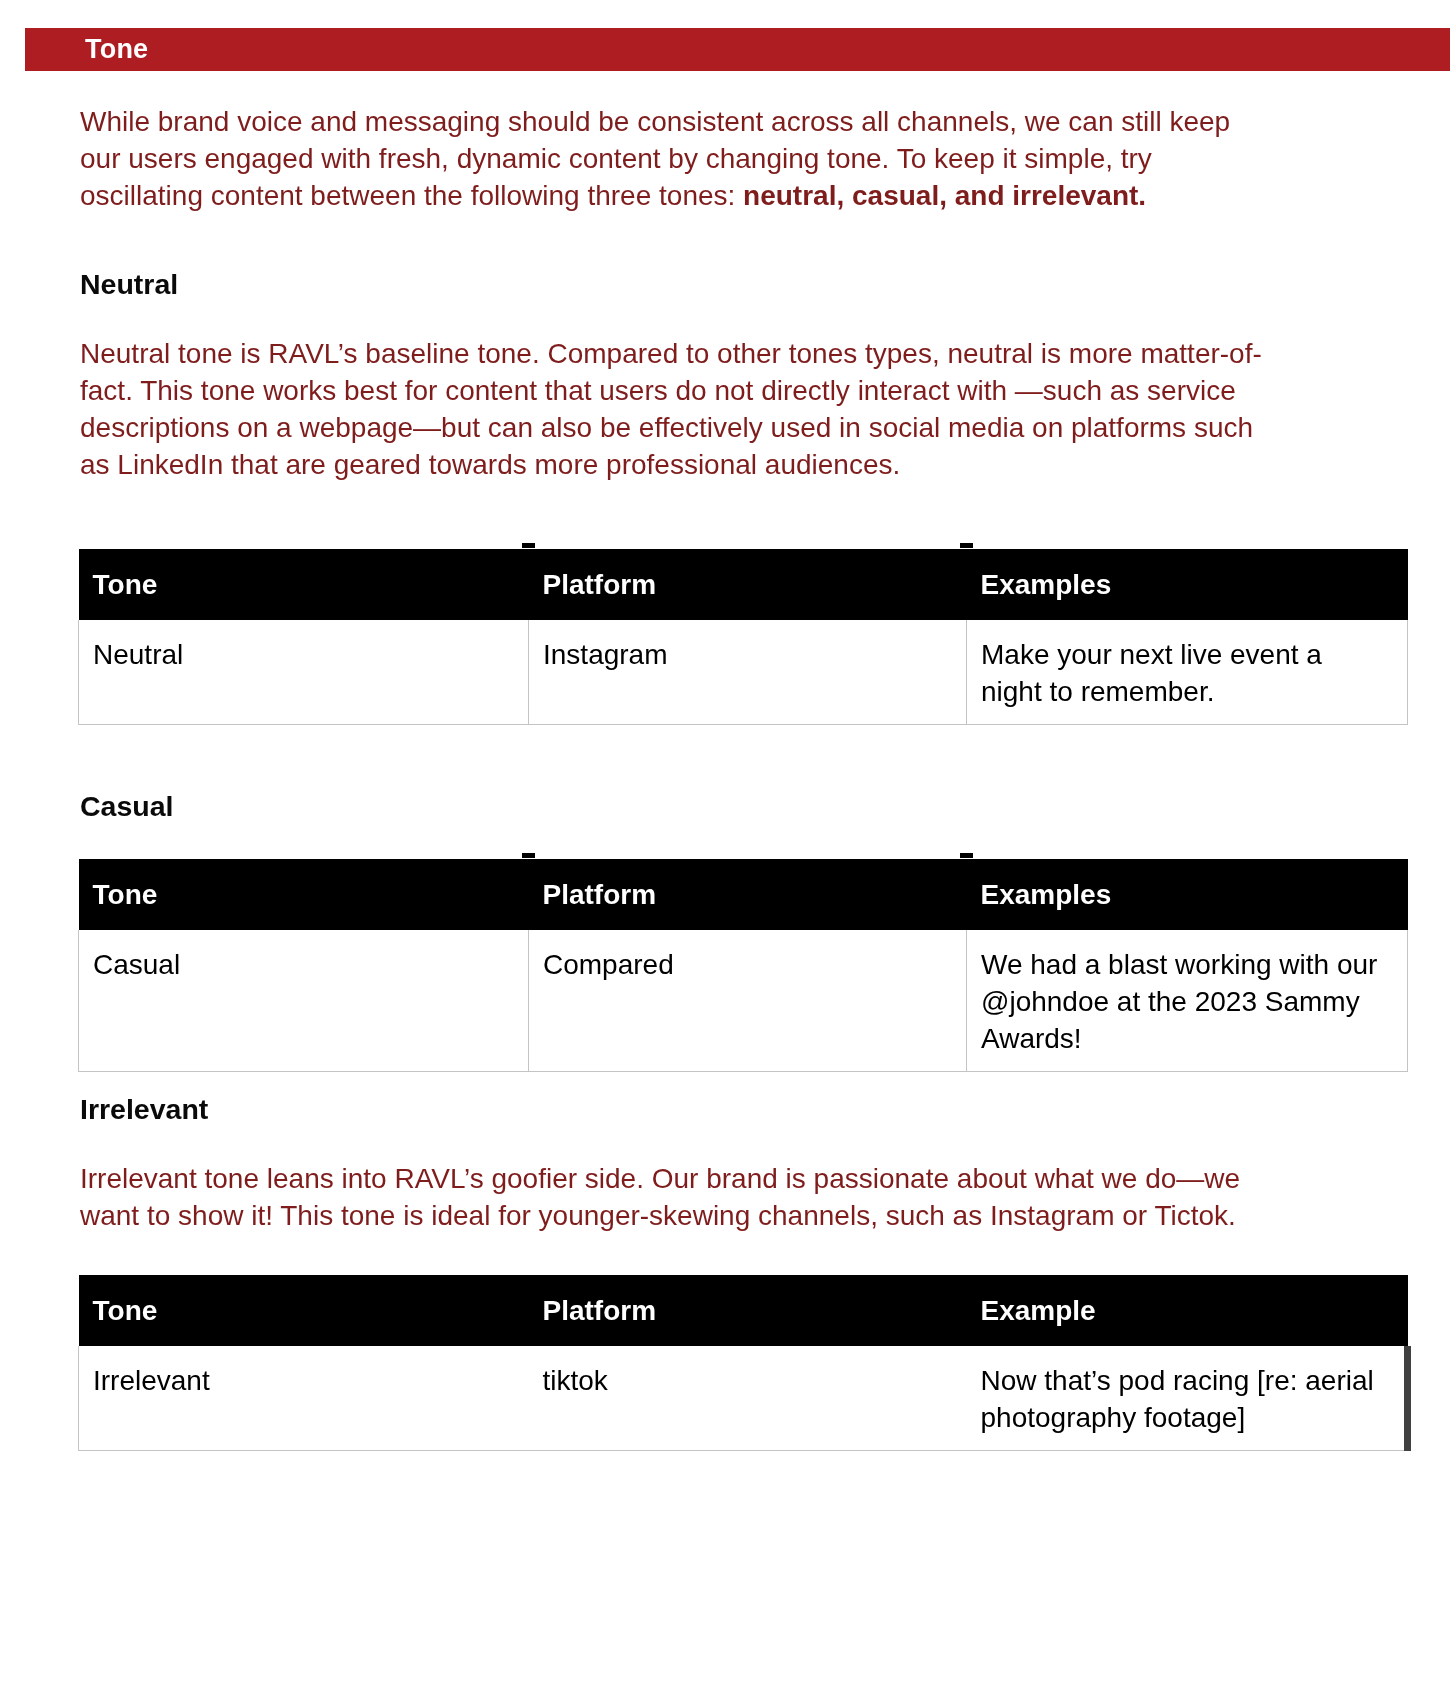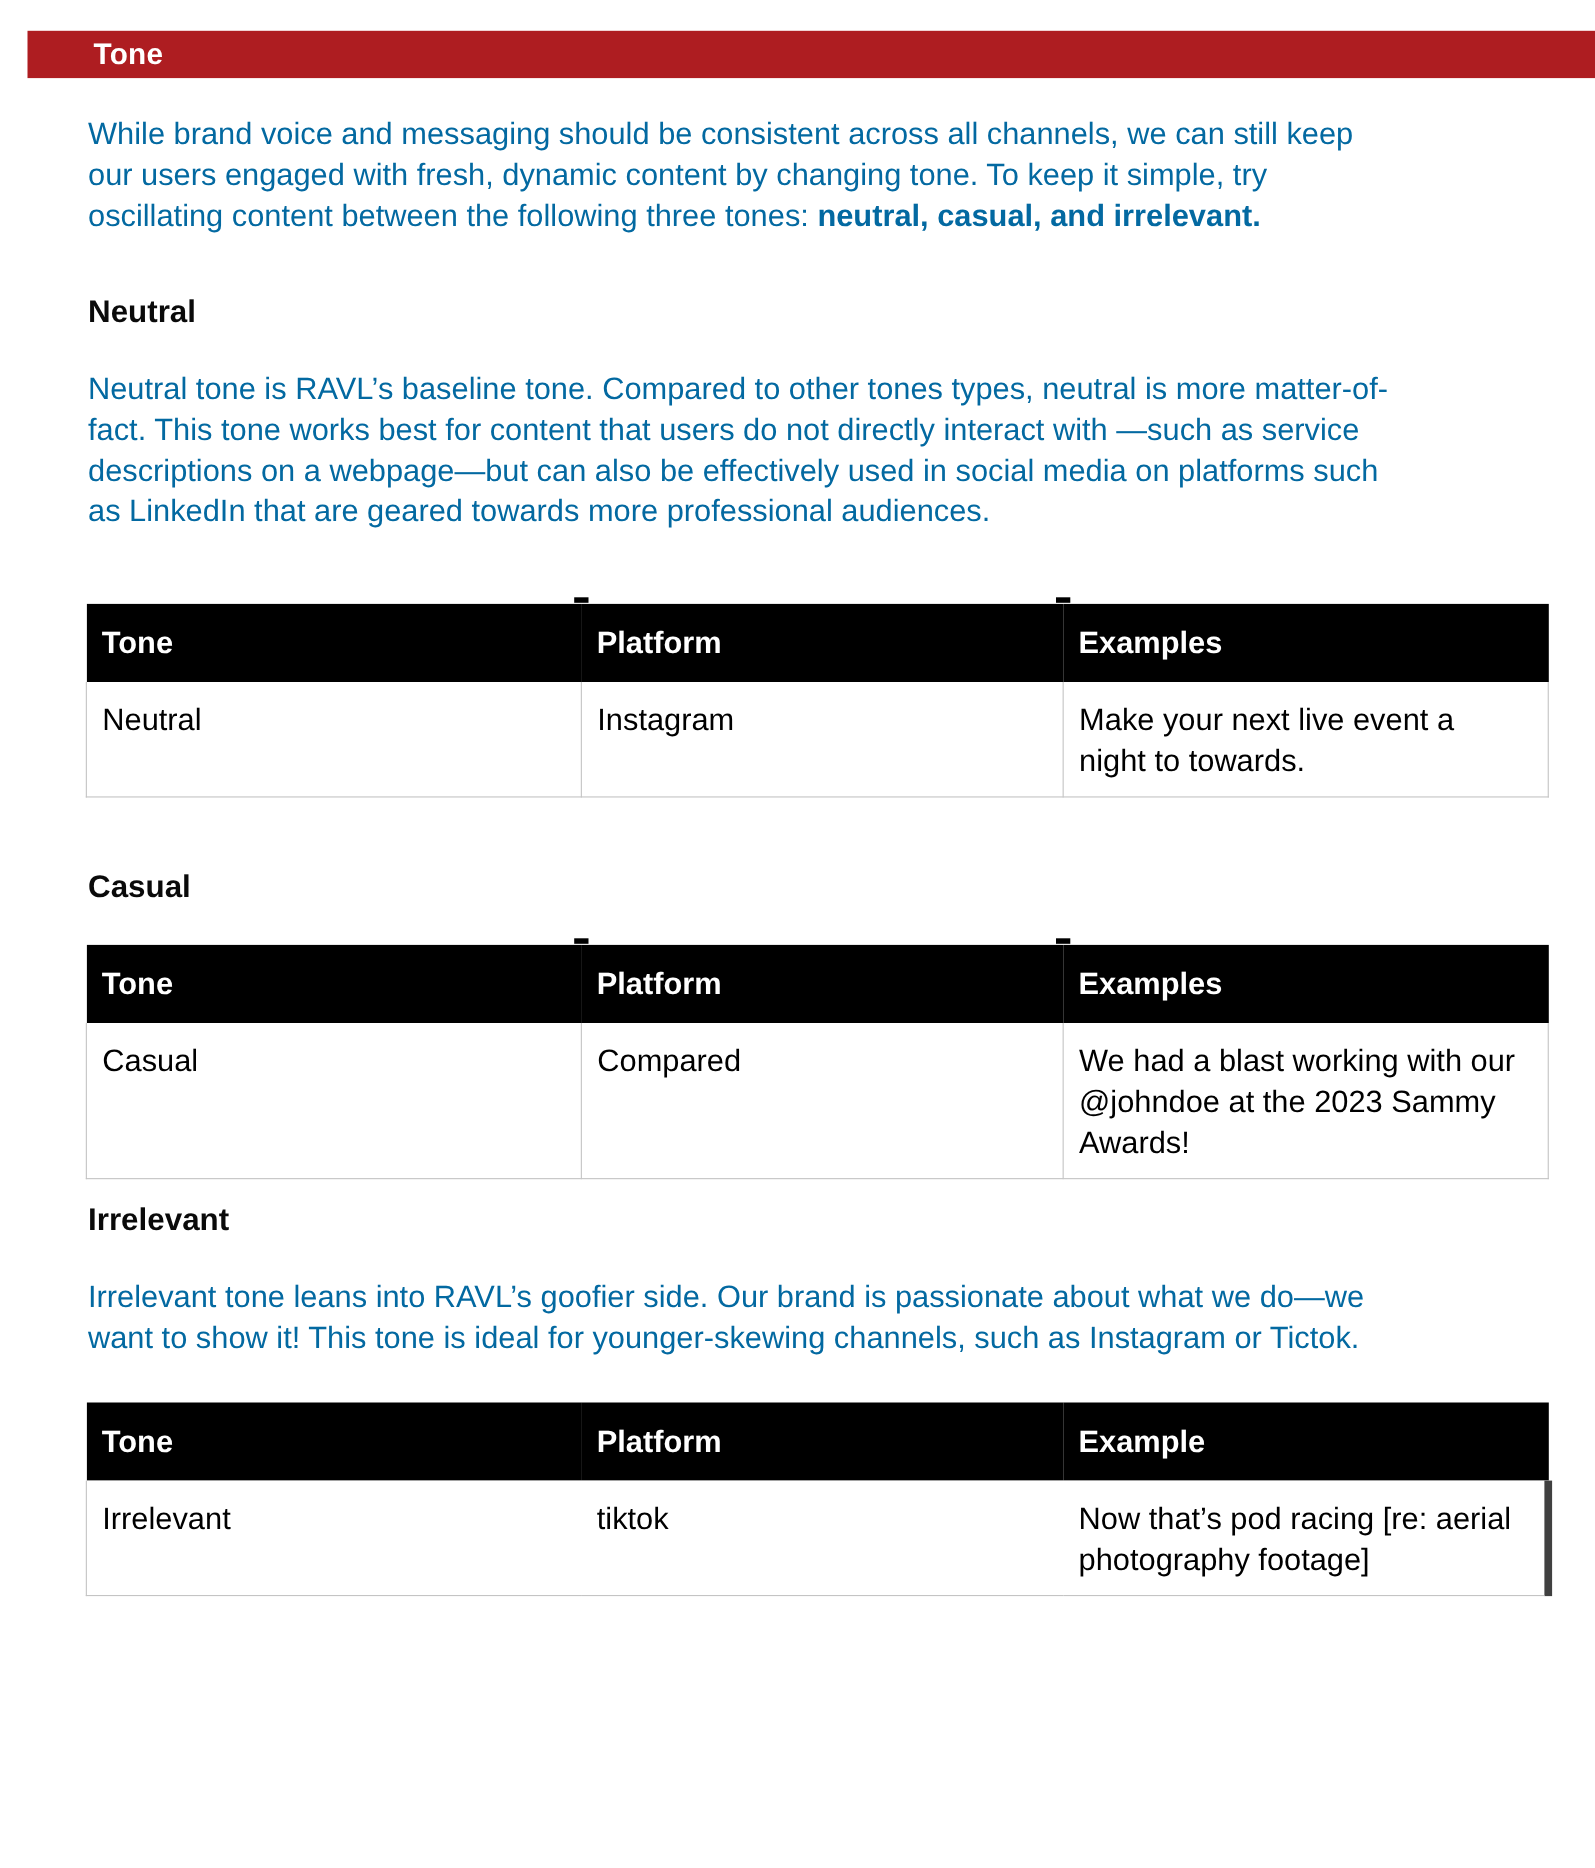--- a/index.html
+++ b/index.html
@@ -14,21 +14,21 @@
     margin-top:28px; margin-left:25px; height:43px;
     background:#AE1D21;
     display:flex; align-items:center;
   }
   .banner .banner-title {
     color:#ffffff; font-weight:bold; font-size:27px;
     padding-left:60px; letter-spacing:0.2px;
   }
   .content { padding-left:80px; }
   .content p {
-    font-size:28px; line-height:37px; width:1198px; color:#0369a1;margin-top:32px;
+    font-size:28px; line-height:37px; width:1198px; color:#7f1d1d;margin-top:32px;
   }
   .content h2 {
     font-size:28.5px; line-height:37px; font-weight:bold; color:#0a0a0a;
   }
   .p-intro      { margin-top:33px; }
   .h-neutral    { margin-top:52px; }
   .p-neutral    { margin-top:26px; }
   .tb-neutral   { margin-top:66px; }
   .h-casual     { margin-top:63px; }
   .p-casual     { margin-top:36px; }
@@ -87,21 +87,21 @@
         <tr>
           <th>Tone</th>
           <th>Platform</th>
           <th>Examples</th>
         </tr>
       </thead>
       <tbody>
         <tr class="row-tall-2">
           <td>Neutral</td>
           <td>Instagram</td>
-          <td>Make your next live event a night to towards.</td>
+          <td>Make your next live event a night to remember.</td>
         </tr>
       </tbody>
     </table>
   </div>
 
   <h2 class="h-casual">Casual</h2>
 
   <div class="table-block tb-casual">
     <span class="tick t1"></span>
     <span class="tick t2"></span>

